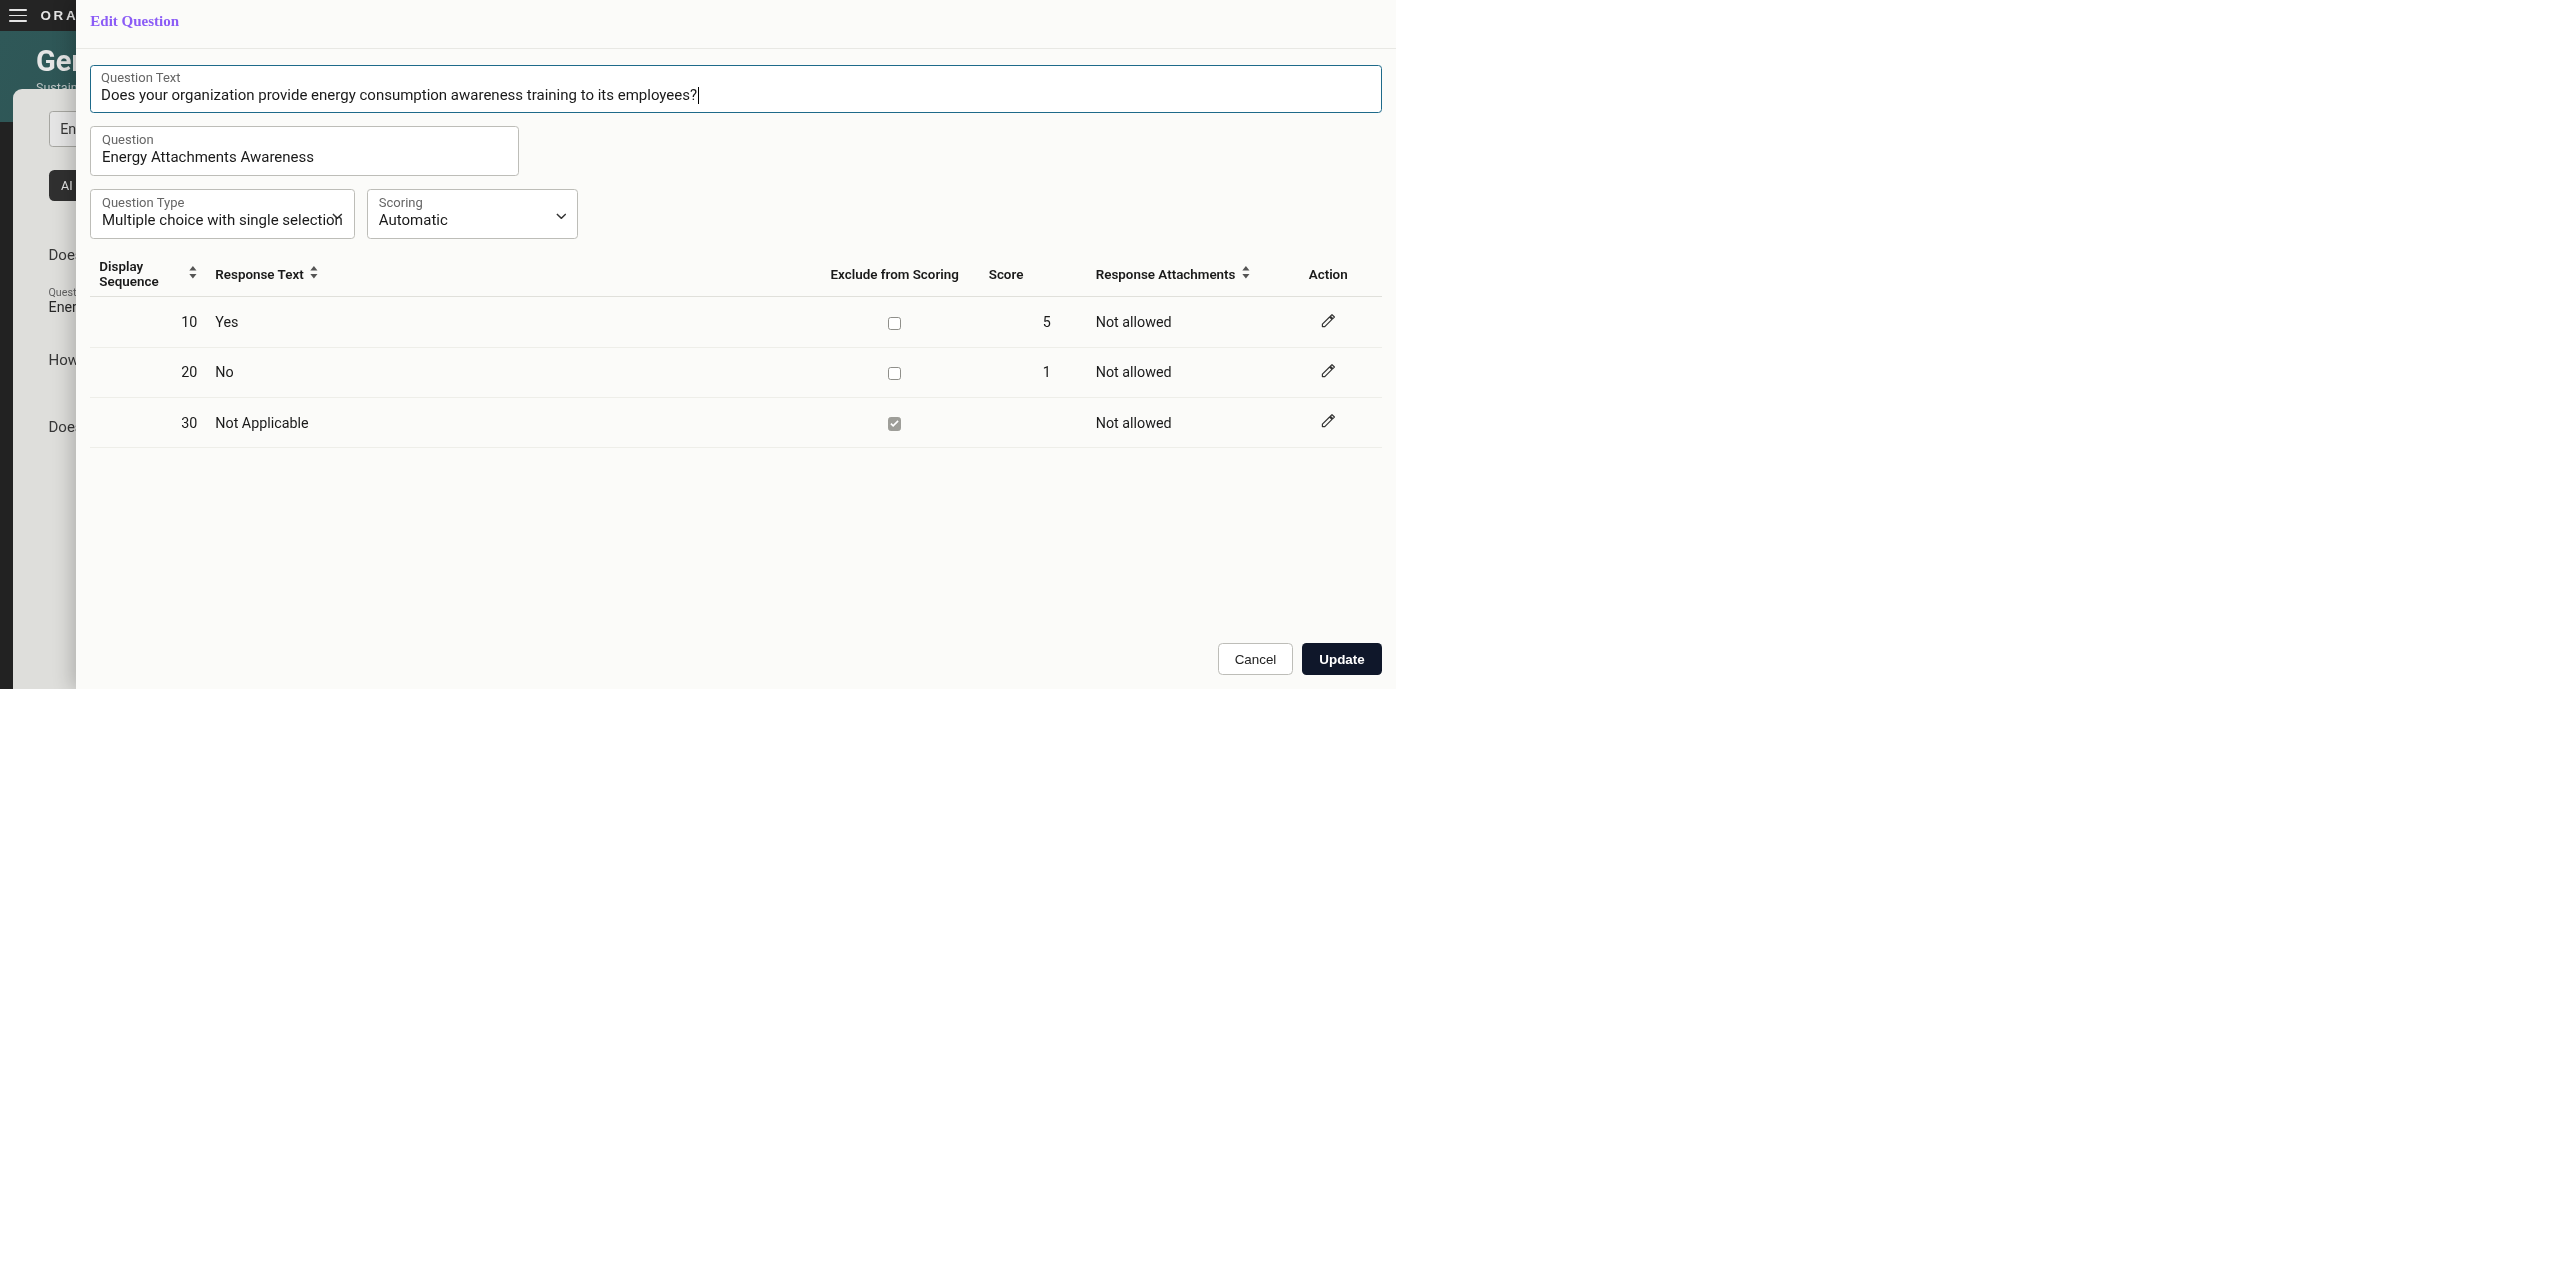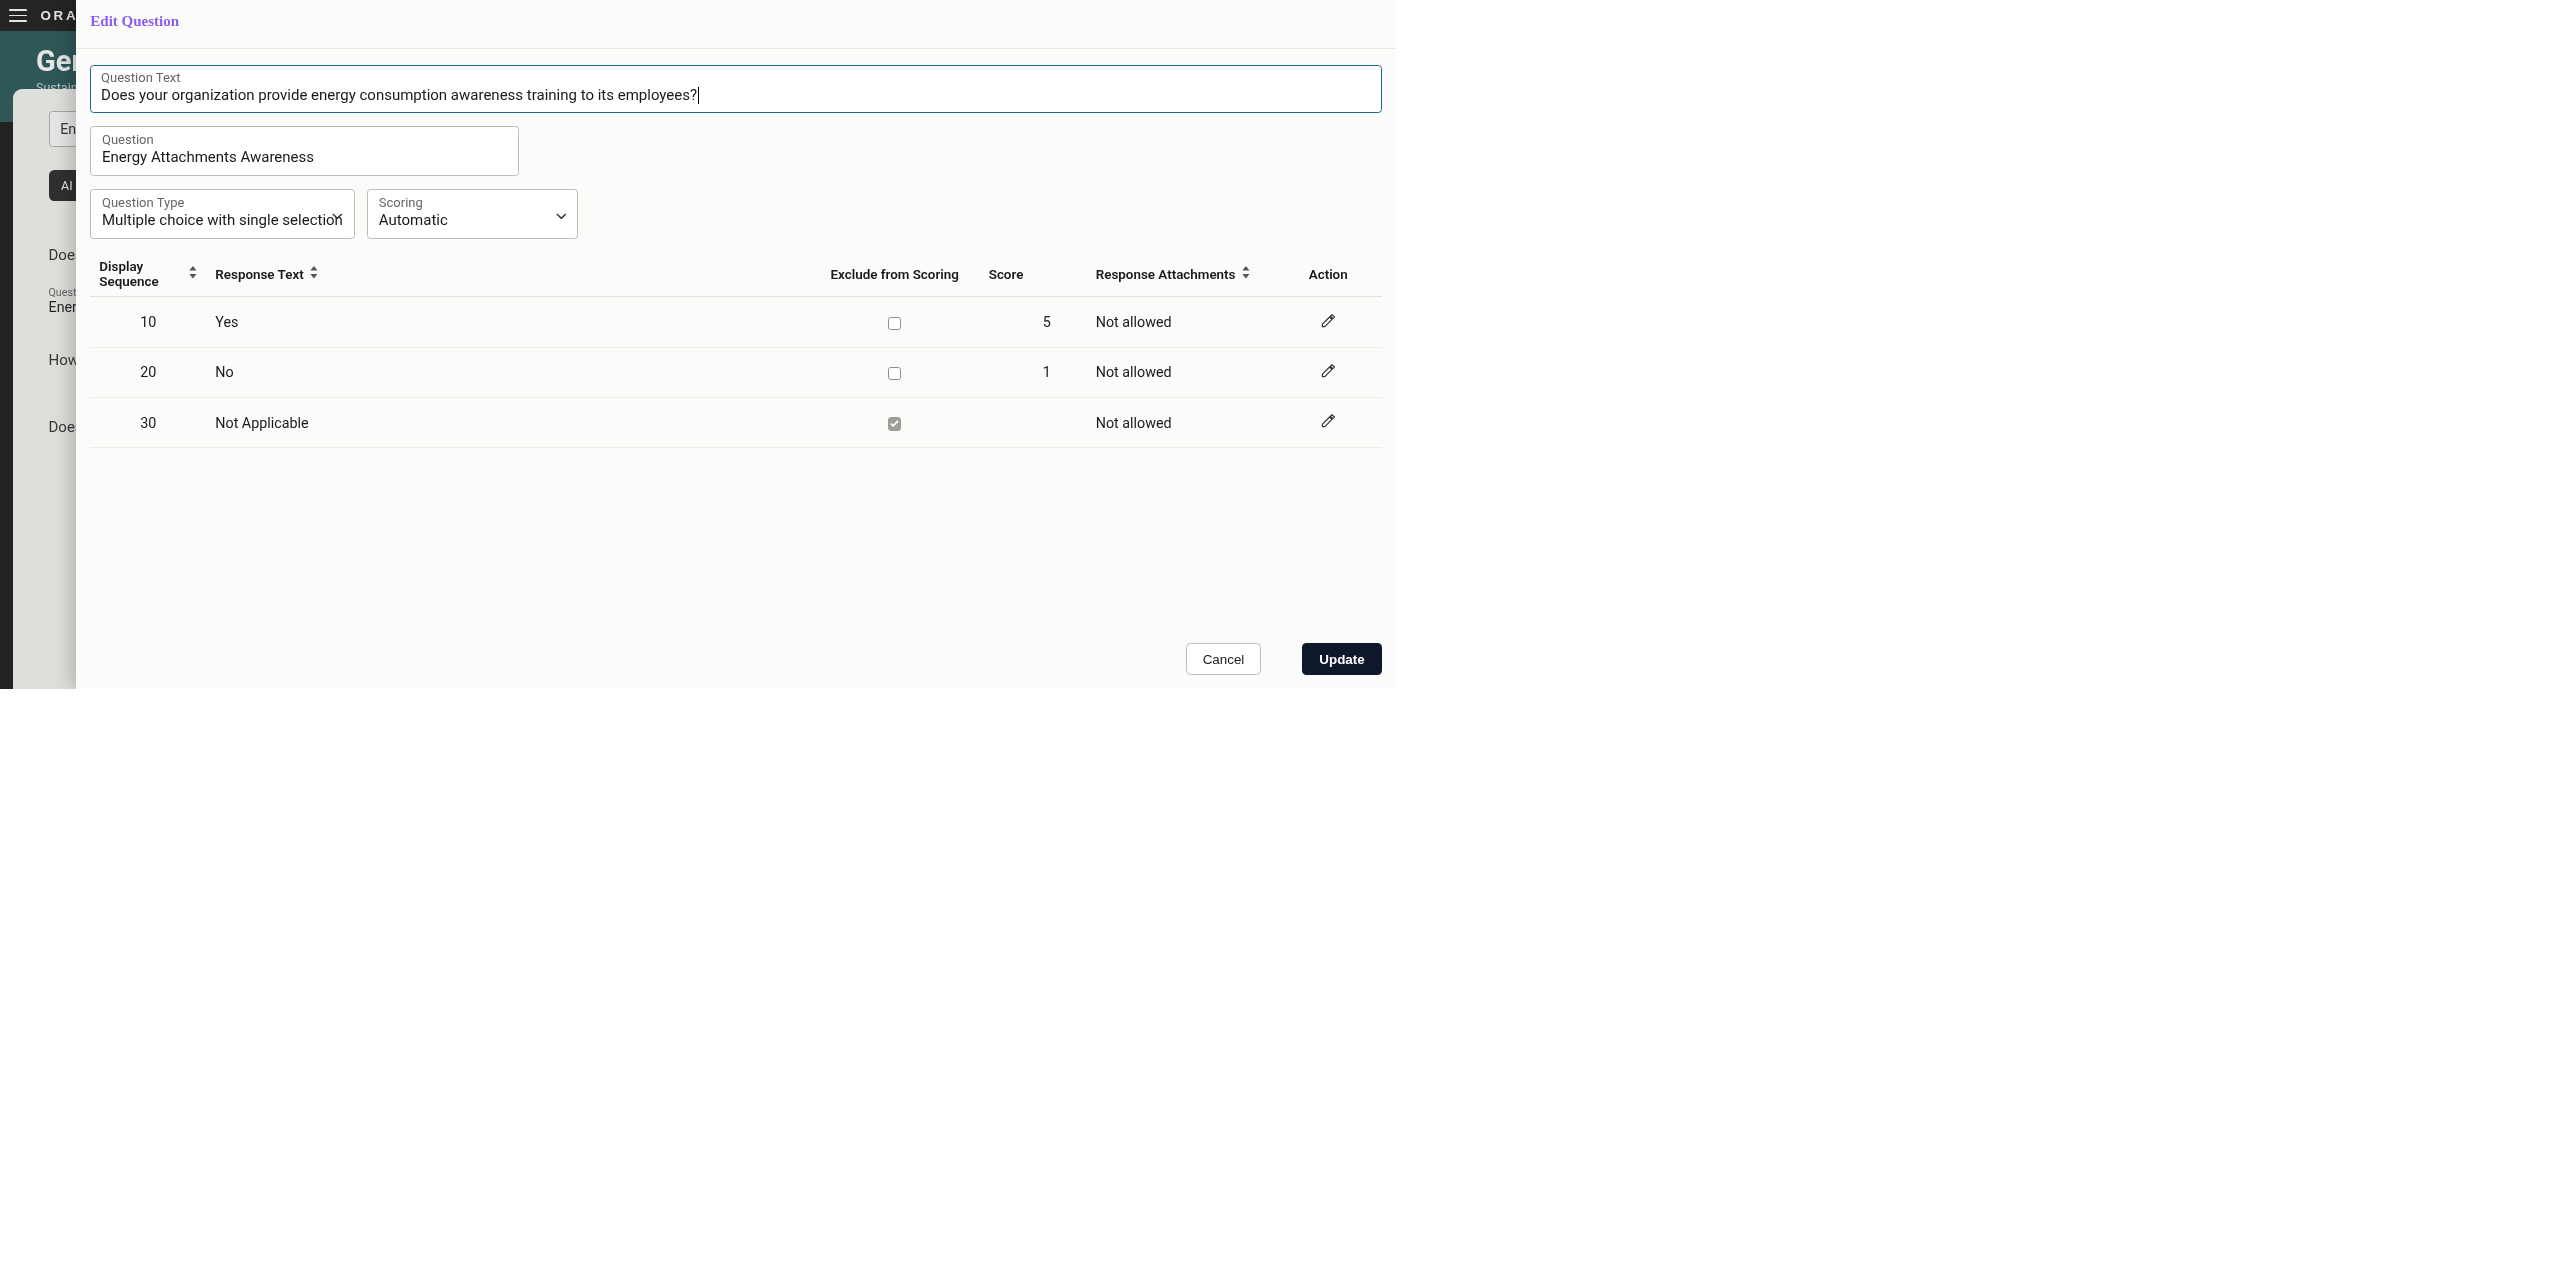--- a/index.html
+++ b/index.html
@@ -143,21 +143,20 @@
     justify-content: flex-end;
     gap: 9px;
   }
   .btn {
     padding: 7.2px 16px;
     font-size: 13.4px;
     border-radius: 4.5px;
     cursor: pointer;
     border: 0.9px solid transparent;
     font-weight: 500;
-    margin-left: 32px;
   }
   .btn-secondary {
     background: #fff;
     border-color: #bdbdb8;
     color: #222;
   }
   .btn-primary {
     background: #0f172a;
     color: #fff;
     font-weight: bold;
@@ -246,21 +245,21 @@
   .sort-icon svg {
     width: 9.8px;
     height: 12.5px;
   }
   .col-seq { width: 116px; }
   .col-resp { width: auto; }
   .col-excl { width: 170px; text-align: center !important; }
   .col-score { width: 107px; text-align: center; padding-right: 36px !important;}
   .col-attach { width: 188px; }
   .col-action { width: 107px; text-align: center !important; }
-  td.col-seq { text-align: center; padding-right: 19.7px; }
+  td.col-seq { text-align: right; padding-right: 19.7px; }
   td.col-score { text-align: right; padding-right: 36px; }
   td.col-excl, td.col-action { text-align: center; }
 
   .chk {
     width: 13.4px;
     height: 13.4px;
     border: 0.9px solid #8f8f8a;
     border-radius: 2.7px;
     display: inline-flex;
     align-items: center;

